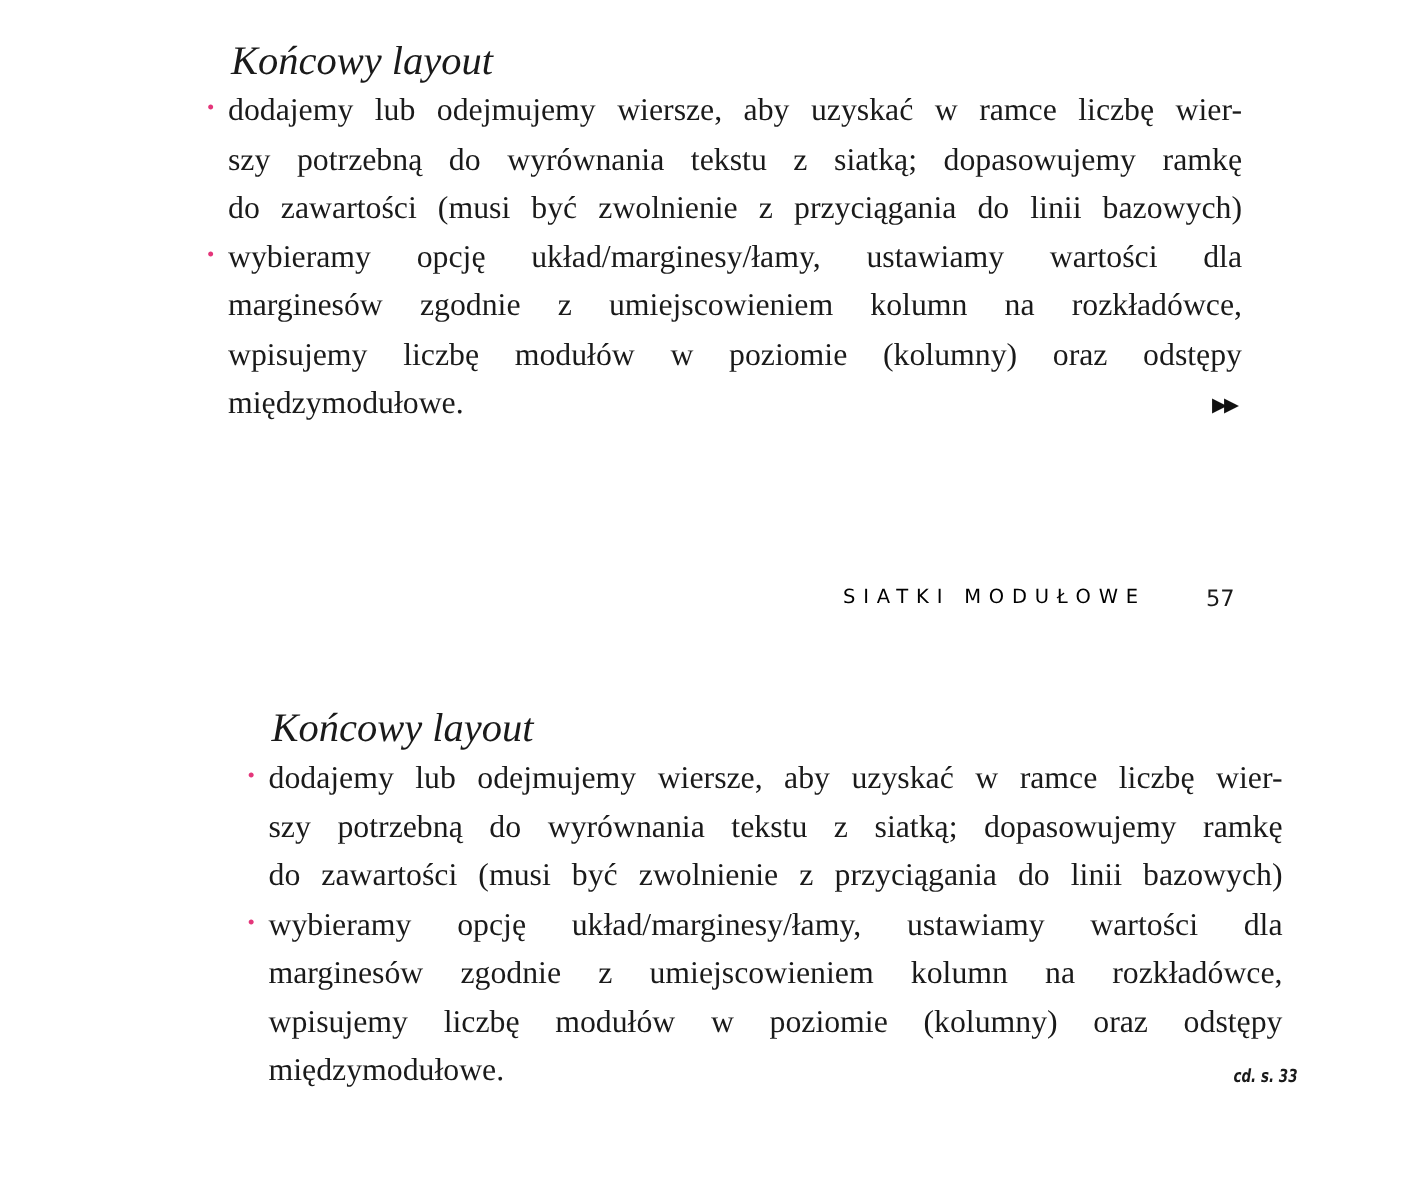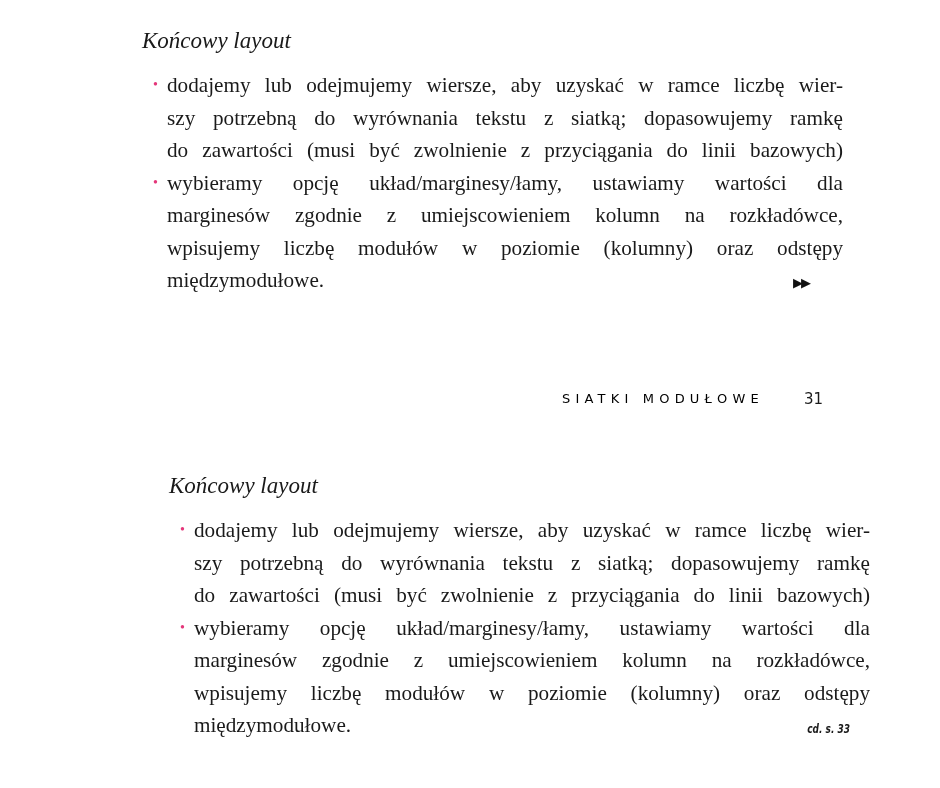--- a/index.html
+++ b/index.html
@@ -1,23 +1,23 @@
 <!DOCTYPE html>
 <html><head>
   <meta charset="utf-8">
   <style>
     html, body { margin: 0; padding: 0; background: #ffffff; }
     body { width: 940px; height: 788px; position: relative; overflow: hidden;
       font-family: "DejaVu Serif", "Liberation Serif", serif; color: #1a1a1a; }
     .block { position: absolute; }
     .block.top { left: 138px; top: 27px; width: 700px; }
     .block.bottom { left: 165px; top: 472px; width: 700px; }
-    .heading { font-family: "Liberation Serif", serif; font-style: italic; font-size: 23px;
-      line-height: 27px; margin: 0 0 3px 4px; }
-    .lines { margin: 15px; padding: 0; list-style: none; }
+    .heading { font-family: "Liberation Serif", serif; font-style: italic; font-size: 27px;
+      line-height: 27px; margin: 0 0 3px 16px; }
+    .lines { margin: 0; padding: 0; list-style: none; }
     .line { font-family: "Liberation Serif", serif; font-size: 21.2px; line-height: 32.5px;
       white-space: nowrap; position: relative; padding-left: 14px; }
     .line.just { text-align: justify; text-align-last: justify; width: 676px; }
     .bullet { position: absolute; left: 0; top: 0; color: #e4367a; font-size: 14px; }
     .bullet::before { content: "•"; }
     .continuation { position: absolute; right: 14px; font-family: "DejaVu Sans", sans-serif; }
     .arrows { font-size: 13px; letter-spacing: -2px; color: #111; top: 3px; }
     .contref { font-family: "DejaVu Sans", sans-serif; font-style: italic; font-weight: bold;
       font-size: 12px; transform: scaleX(0.75); transform-origin: right center; top: 4px; right: 0; }
     .running-head { position: absolute; left: 562px; top: 391px;
@@ -52,21 +52,21 @@
       <span>wpisujemy liczbę modułów w poziomie (kolumny) oraz odstępy</span>
     </div>
     <div class="line">
       <span>międzymodułowe.</span>
       <span class="continuation arrows">▶▶</span>
     </div>
   </div>
 </div>
 
 <div class="running-head">SIATKI MODUŁOWE</div>
-<div class="page-number">31</div>
+<div class="page-number">57</div>
 
 <div class="block bottom">
   <div class="heading">Końcowy layout</div>
   <div class="lines">
     <div class="line just">
       <span class="bullet" style="color: rgb(228, 54, 122);"></span>
       <span>dodajemy lub odejmujemy wiersze, aby uzyskać w ramce liczbę wier-</span>
     </div>
     <div class="line just">
       <span>szy potrzebną do wyrównania tekstu z siatką; dopasowujemy ramkę</span>

